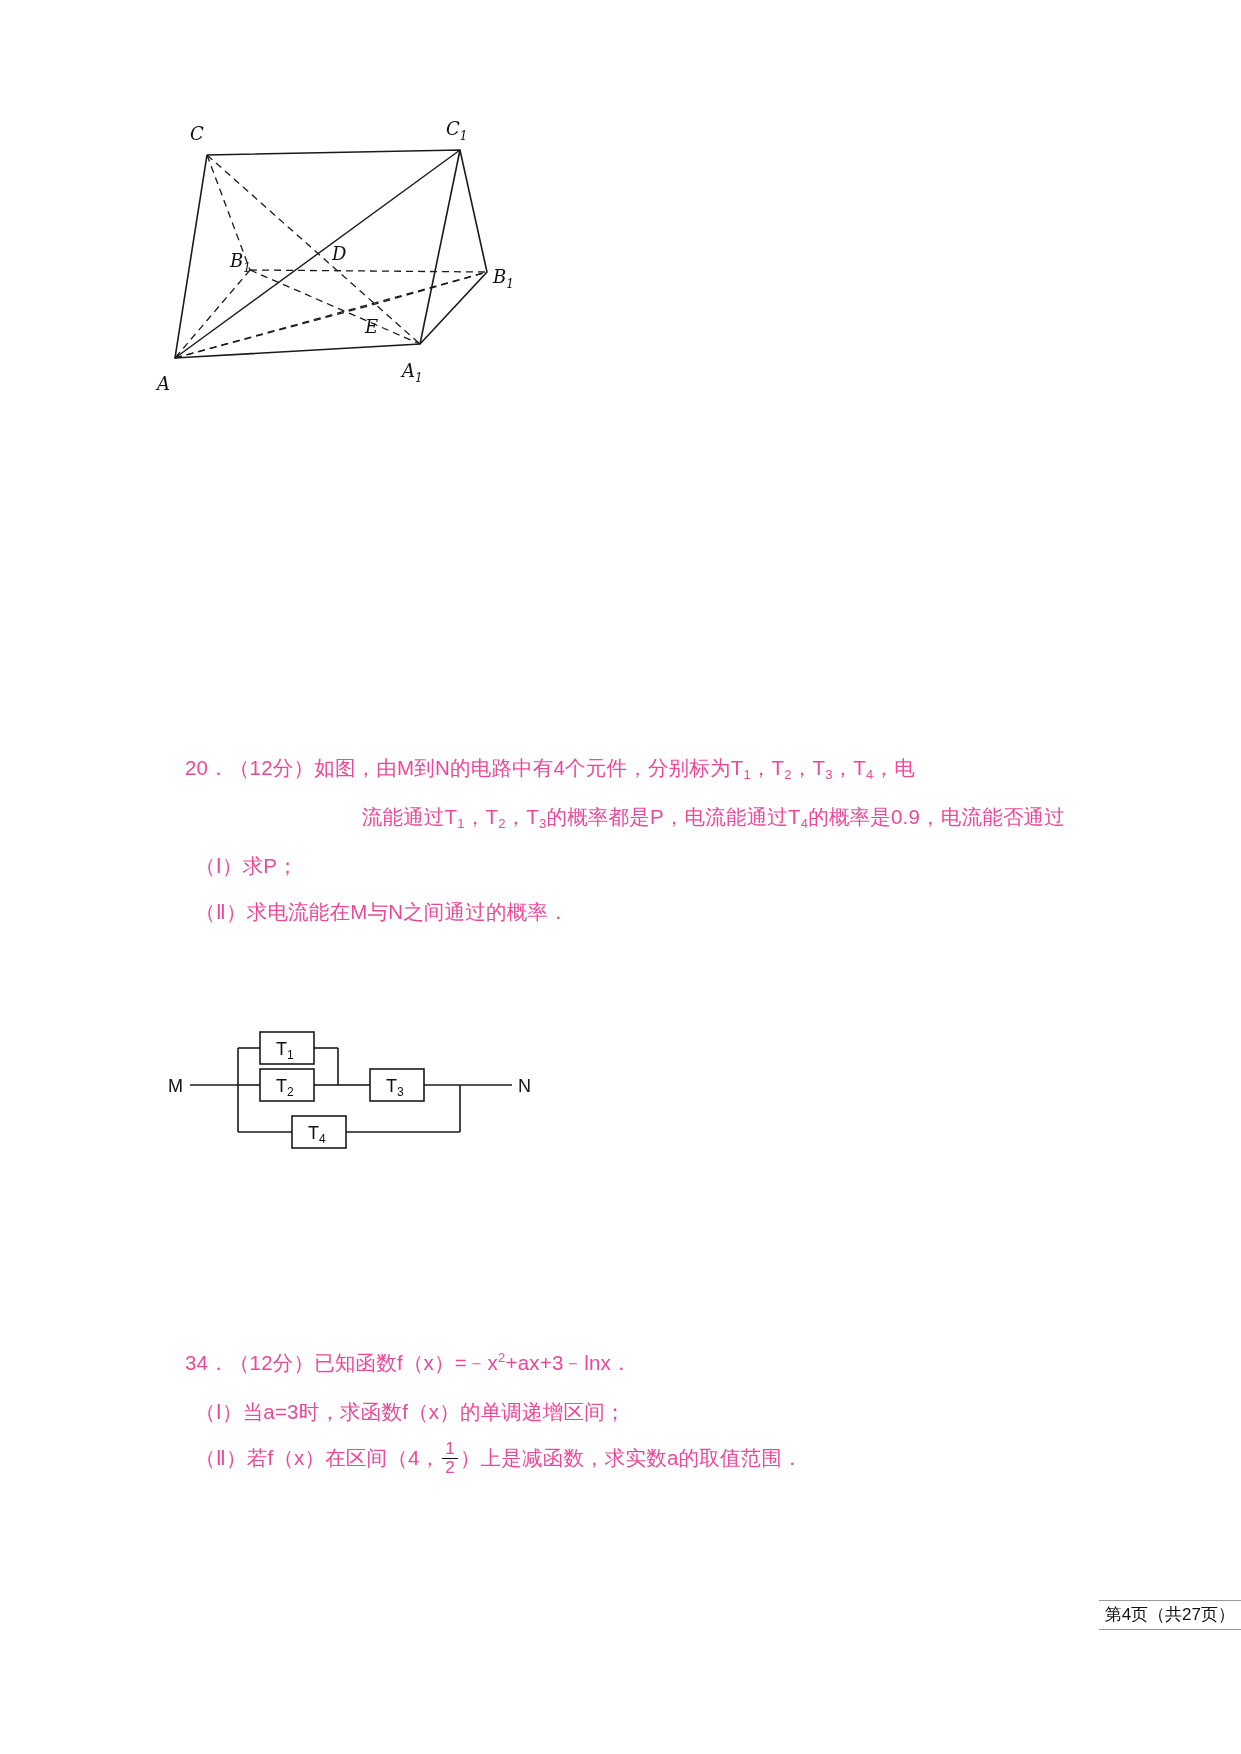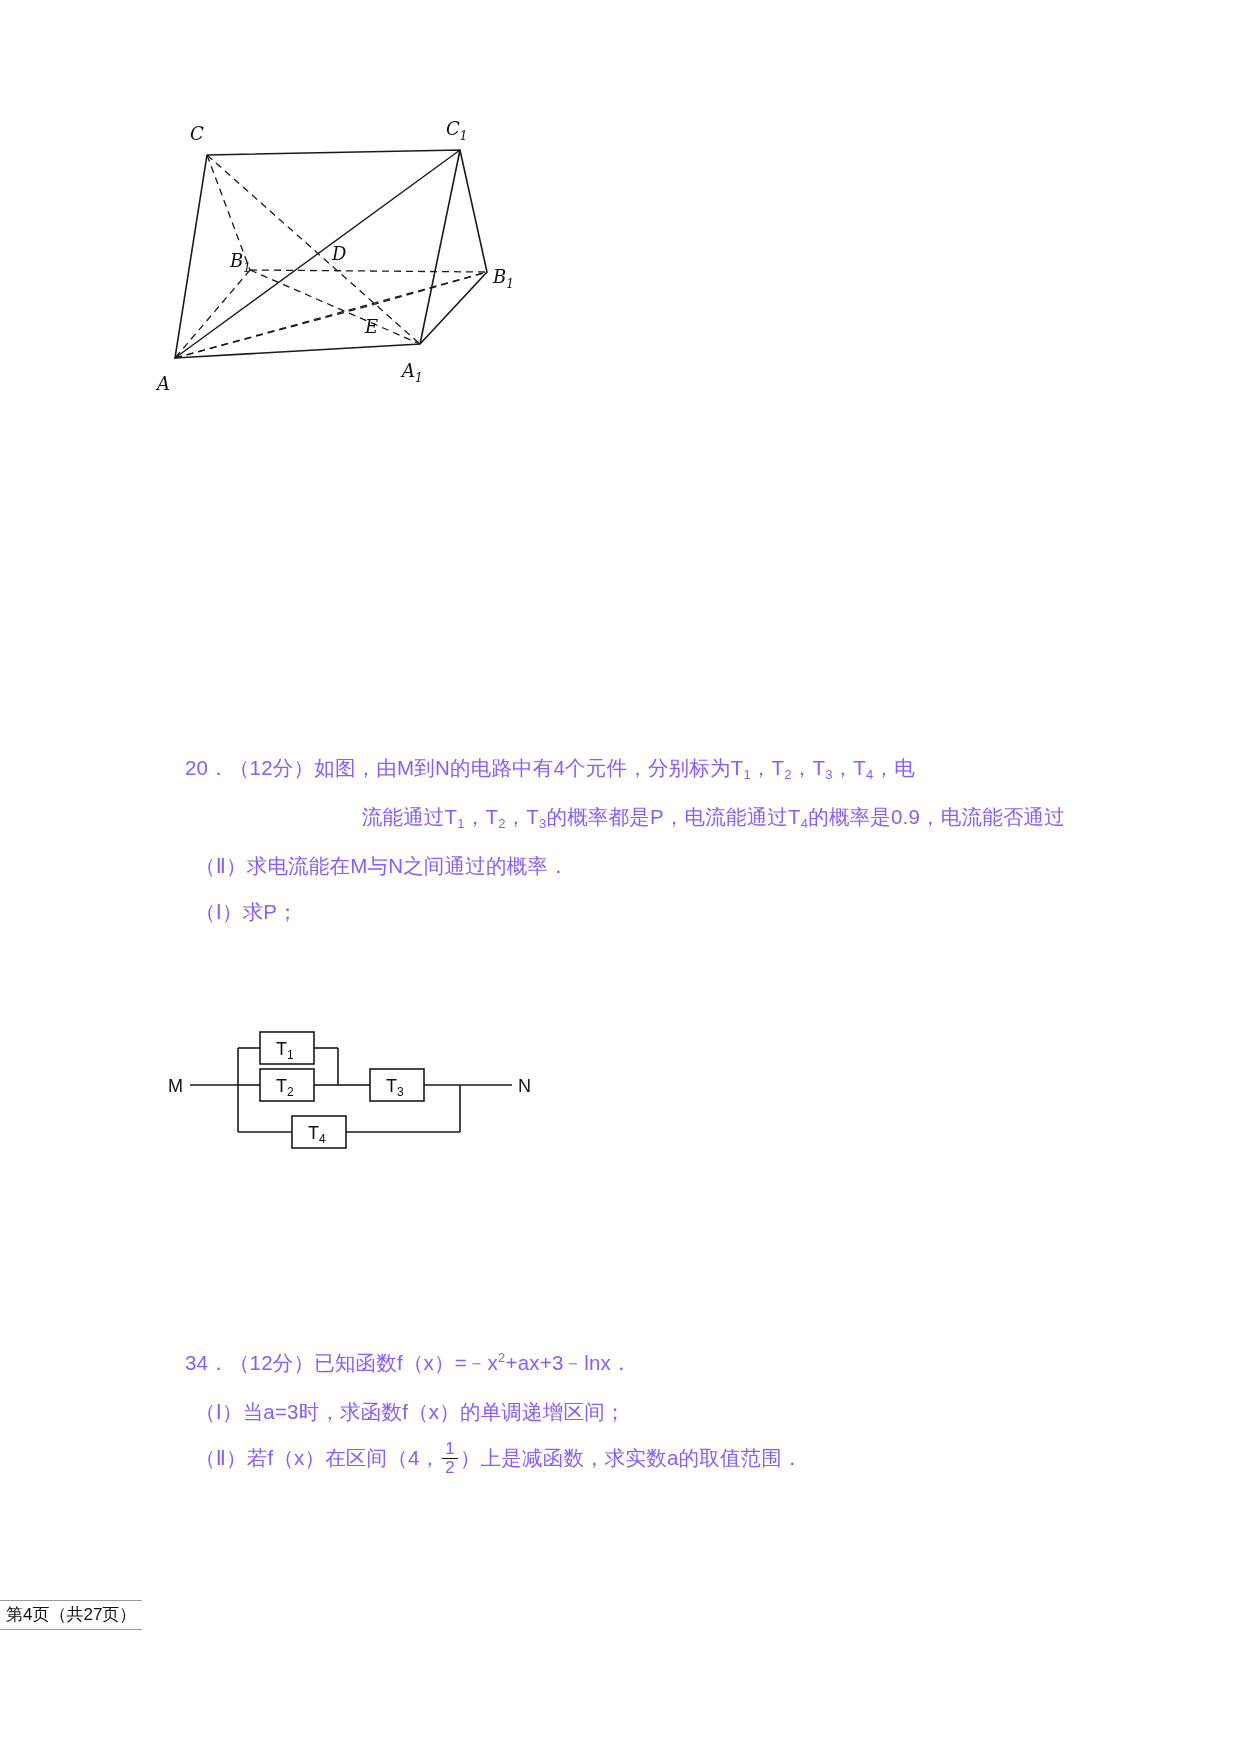--- a/index.html
+++ b/index.html
@@ -31,21 +31,21 @@
     width: 420px;
     height: 300px;
   }
   .geo-figure svg { display: block; }
 
   
   .qblock {
     position: absolute;
     font-size: 20.5px;
     line-height: 46px;
-    color: #8b5cf6;
+    color: #ec4899;
     letter-spacing: 0.2px;
   }
   .q20 { left: 185px; top: 745px; width: 880px; }
   .q21 { left: 185px; top: 1340px; width: 880px; }
 
   .qline { white-space: nowrap; }
   .qline.indent { padding-left: 42px; text-align: right; }
   .qline.sub { padding-left: 10px; }
 
   sub {
@@ -87,21 +87,21 @@
   .circuit text {
     font-family: "Liberation Sans", sans-serif;
   }
 
   
   .footer {
     position: absolute;
     left: 0;
     top: 1600px;
     width: 1241px;
-    text-align: left;
+    text-align: right;
     font-size: 17px;
     color: #111;
   }
   .footer .inner {
     display: inline-block;
     border-top: 1px solid #9a9a9a;
     border-bottom: 1px solid #9a9a9a;
     padding: 2px 6px 3px 6px;
   }
 </style>
@@ -150,22 +150,22 @@
       </g>
     </svg>
   </div>
 
   <div class="qblock q20">
     <div class="qline"><span>20．（12分）如图，由M到N的电路中有4个元件，分别标为T</span><sub>1</sub><span>，T</span><sub>2</sub><span>，T</span><sub>3</sub><span>，T</span><sub>4</sub><span>，电</span></div>
 
     <div class="qline indent"><span>流能通过T</span><sub>1</sub><span>，T</span><sub>2</sub><span>，T</span><sub>3</sub><span>的概率都是P，电流能通过T</span><sub>4</sub><span>的概率是0.9，电流能否通过</span></div>
 
 
+    <div class="qline sub">（Ⅰ）求P；</div>
     <div class="qline sub">（Ⅱ）求电流能在M与N之间通过的概率．</div>
-    <div class="qline sub">（Ⅰ）求P；</div>
   </div>
 
   <div class="circuit">
     <svg width="420" height="160" viewBox="0 0 420 160" xmlns="http://www.w3.org/2000/svg">
       <g stroke="#1a1a1a" stroke-width="1.6" fill="none">
 
         <line x1="30" y1="75" x2="78" y2="75"></line>
 
         <line x1="78" y1="38" x2="78" y2="75"></line>
 

